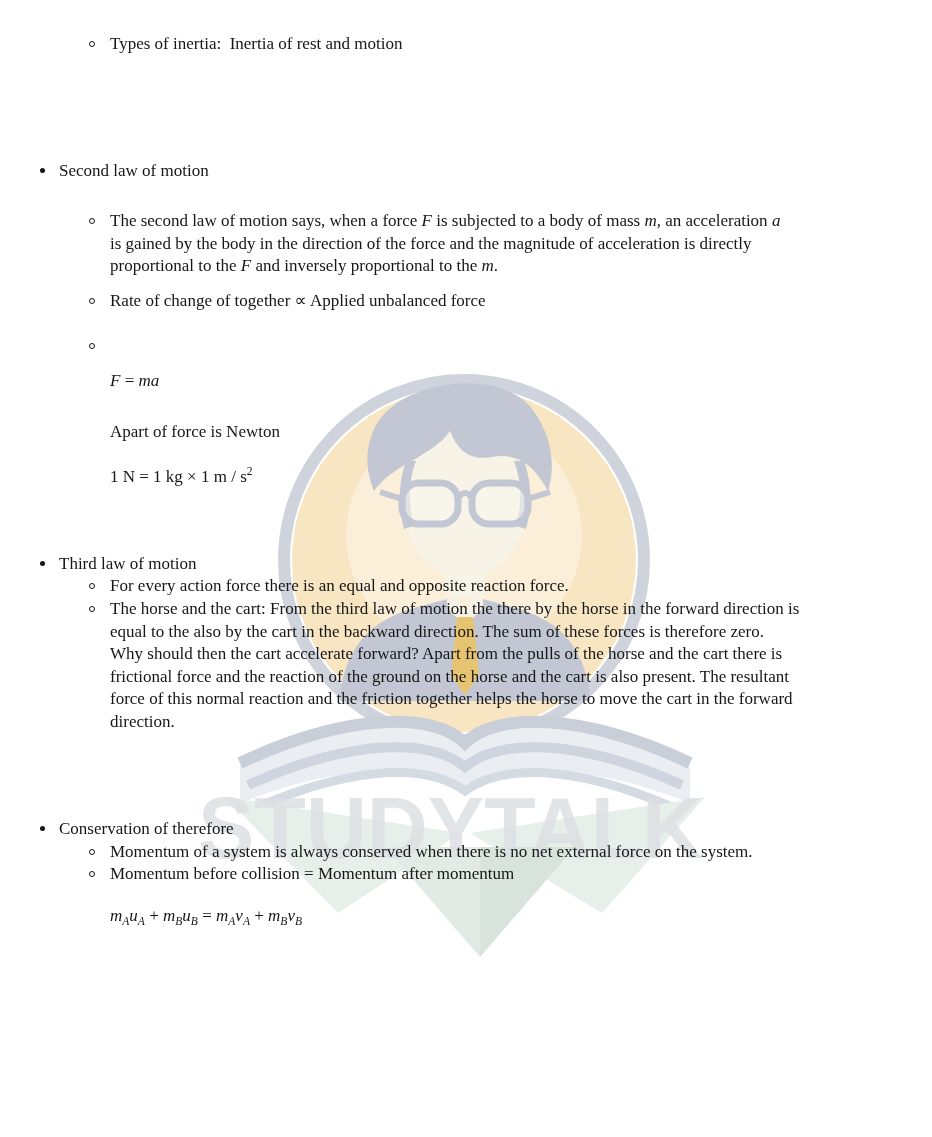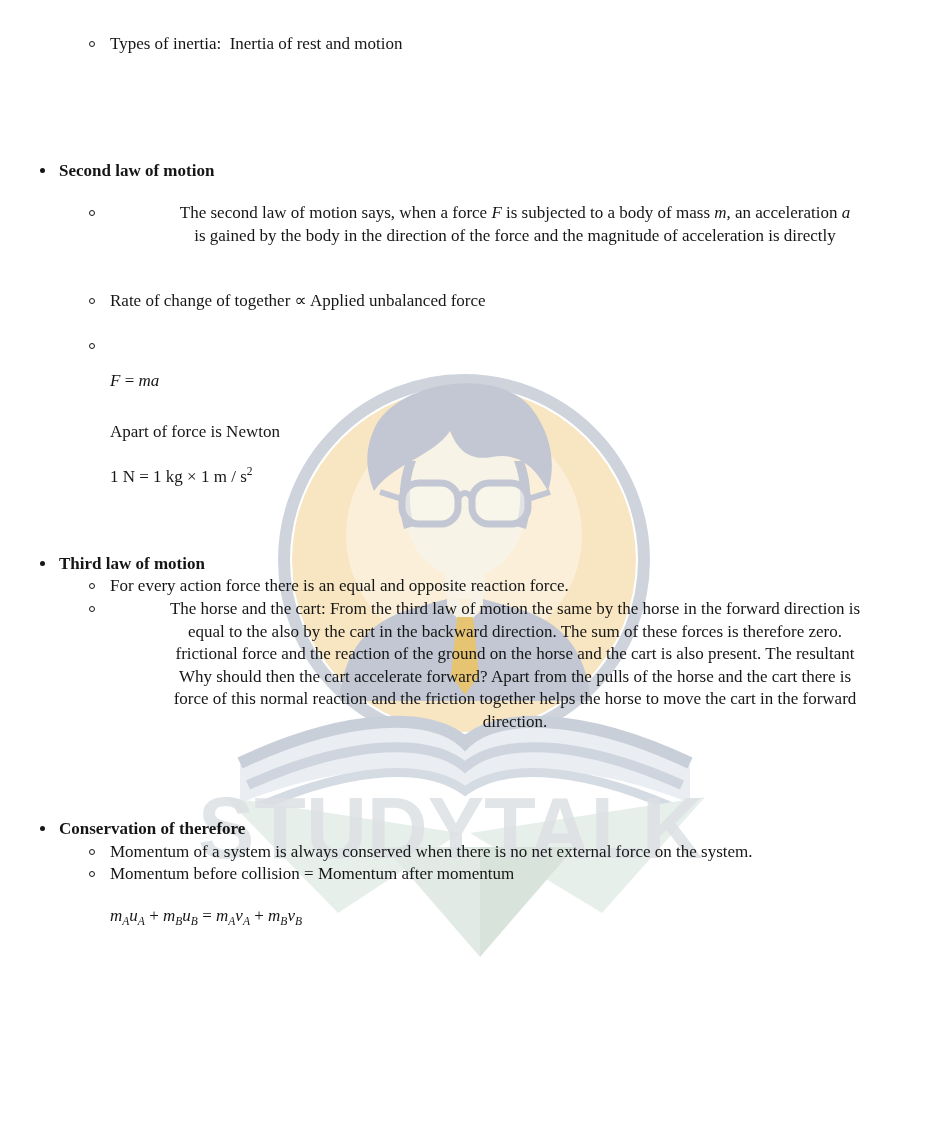--- a/index.html
+++ b/index.html
@@ -1,26 +1,26 @@
 <!DOCTYPE html>
 <html style="--wm-disc: #f8e3bc; --wm-disc_light: #fbeed6; --wm-ring: #cad0da; --wm-figure: #bdc3d0; --wm-face: #f7f2e4; --wm-collar: #f5f2e8; --wm-tie: #e6bf66; --wm-pages: #c5cbd6; --wm-pages_fill: #e9ecf1; --wm-leaf_light: #e6eee9; --wm-leaf_mid: #dfe9e2; --wm-leaf_dark: #d5e1d9; --wm-brand_text: #d9dde1;"><head>
 <meta charset="utf-8">
 <style>
   html,body{margin:0;padding:0;background:#fff;}
   .page{position:relative;width:932px;height:1137px;background:#fff;overflow:hidden;
         font-family:"Liberation Serif",serif;color:#161616;}
   .abs{position:absolute;}
   .txt{font-size:17px;line-height:22.5px;}
   .t,.line{white-space:pre-wrap;}
-  .bold{font-weight:bold;}
+  .bold{font-weight:normal;}
   .i{font-style:italic;}
   sub,sup{font-size:68%;line-height:0;}
   sup{vertical-align:super;}
   sub{vertical-align:sub;}
-  .li2{left:110px;text-align:center;}
+  .li2{left:110px;}
   .h1i{left:59px;}
   .form{left:110px;}
   .b2{position:absolute;left:-21px;top:7.5px;width:6px;height:6px;box-sizing:border-box;
       border:1.5px solid #161616;border-radius:50%;}
   .b1{position:absolute;left:-19px;top:8px;width:5px;height:5px;background:#161616;border-radius:50%;}
   .wm{position:absolute;left:170px;top:365px;width:580px;height:605px;opacity:0.92;}
   .wm-brand{font-family:"Liberation Sans",sans-serif;font-weight:bold;font-size:88px;}
 </style>
 </head>
 <body>
@@ -78,25 +78,26 @@
     <div class="abs li2 txt" style="top:33px">
       <span class="b2"></span>
       <span class="t">Types of inertia:  Inertia of rest and motion</span>
     </div>
 
     <div class="abs h1i txt" style="top:160px">
       <span class="b1"></span>
       <span class="t bold">Second law of motion</span>
     </div>
 
-    <div class="abs li2 txt" style="top:202px;width:810px">
+    <div class="abs li2 txt" style="top:210px;width:810px">
       <span class="b2"></span>
       <div>
           <div class="line"><span>The second law of motion says, when a force </span><span class="i">F</span><span> is subjected to a body of mass </span><span class="i">m</span><span>, an acceleration </span><span class="i">a</span></div>
           <div class="line"><span>is gained by the body in the direction of the force and the magnitude of acceleration is directly</span></div>
+          <div class="line"><span>proportional to the </span><span class="i">F</span><span> and inversely proportional to the </span><span class="i">m</span><span>.</span></div>
         </div>
     </div>
 
     <div class="abs li2 txt" style="top:290px">
       <span class="b2"></span>
       <span class="t">Rate of change of together ∝ Applied unbalanced force</span>
     </div>
 
     <div class="abs li2 txt" style="top:335px">
       <span class="b2"></span>
@@ -120,24 +121,24 @@
     </div>
 
     <div class="abs li2 txt" style="top:575px">
       <span class="b2"></span>
       <span class="t">For every action force there is an equal and opposite reaction force.</span>
     </div>
 
     <div class="abs li2 txt" style="top:598px;width:810px">
       <span class="b2"></span>
       <div>
-          <div class="line"><span>The horse and the cart: From the third law of motion the same by the horse in the forward direction is</span></div>
+          <div class="line"><span>The horse and the cart: From the third law of motion the there by the horse in the forward direction is</span></div>
           <div class="line"><span>equal to the also by the cart in the backward direction. The sum of these forces is therefore zero.</span></div>
+          <div class="line"><span>Why should then the cart accelerate forward? Apart from the pulls of the horse and the cart there is</span></div>
           <div class="line"><span>frictional force and the reaction of the ground on the horse and the cart is also present. The resultant</span></div>
-          <div class="line"><span>Why should then the cart accelerate forward? Apart from the pulls of the horse and the cart there is</span></div>
           <div class="line"><span>force of this normal reaction and the friction together helps the horse to move the cart in the forward</span></div>
           <div class="line"><span>direction.</span></div>
         </div>
     </div>
 
     <div class="abs h1i txt" style="top:818px">
       <span class="b1"></span>
       <span class="t bold">Conservation of therefore</span>
     </div>
 

